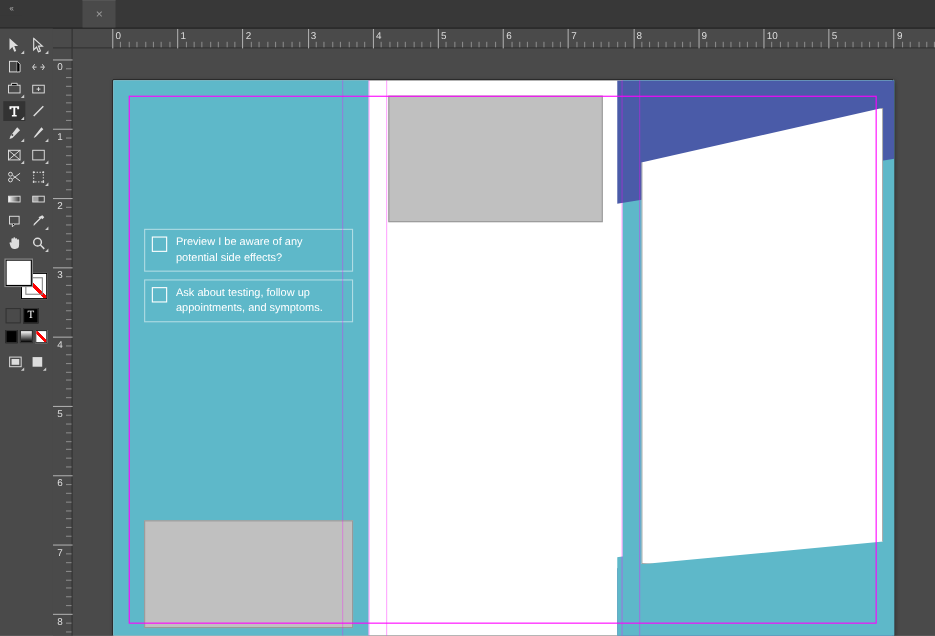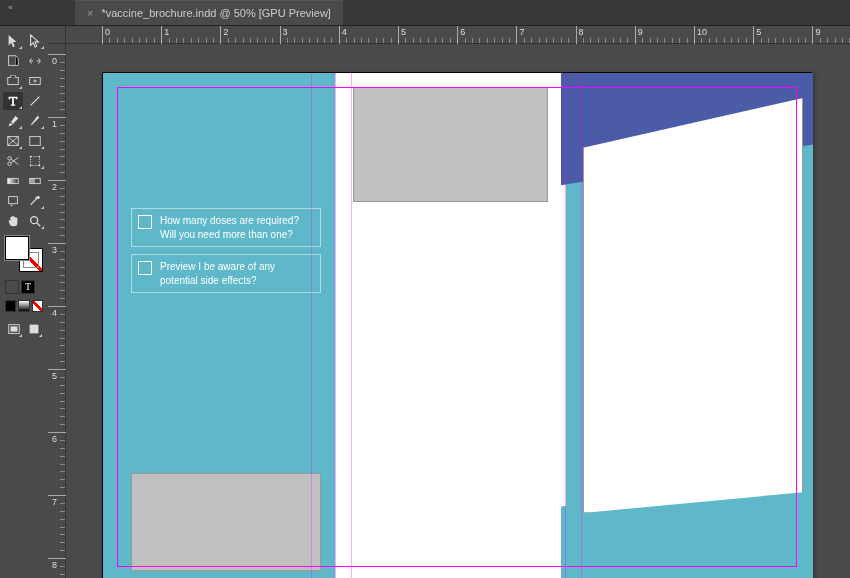--- a/index.html
+++ b/index.html
@@ -89,21 +89,20 @@
 </style>
 </head>
 <body>
 
 <div class="panel-tab"></div>
 
 <div class="app">
   <div class="tabbar">
     <div class="tab">
       <span class="close">×</span>
-      <span>*vaccine_brochure.indd @ 50% [GPU Preview]</span>
     </div>
   </div>
 
   <div class="main">
 
     <div class="toolbar">
       <div class="tool-row">
         <div class="tool grp">
             <svg viewBox="0 0 16 16">
               <path fill="#ddd" d="M3 1 L3 13 L6 10 L8 15 L10 14 L8 9 L12 9 Z"></path>
@@ -477,22 +476,22 @@
 
         <div class="shape poly1"></div>
         <div class="shape poly-bottom2"></div>
         <div class="shape poly-bottom"></div>
         <div class="shape white-panel"></div>
 
         <div class="panel3-img"></div>
         <div class="panel1-img"></div>
 
         <div class="checklist">
-          <div class="check-item"><span>How many doses are required? Will you need more than one?</span></div>
           <div class="check-item"><span>Preview I be aware of any potential side effects?</span></div>
+          <div class="check-item"><span>Ask about testing, follow up appointments, and symptoms.</span></div>
         </div>
 
         <div class="margin-guide"></div>
         <div class="fold-line" style="left:232px"></div>
         <div class="fold-line" style="left:248px"></div>
         <div class="fold-line" style="left:462px"></div>
         <div class="fold-line" style="left:478px"></div>
         <div class="col-guide" style="left:208px; opacity:0.3"></div>
       </div>
     </div>

